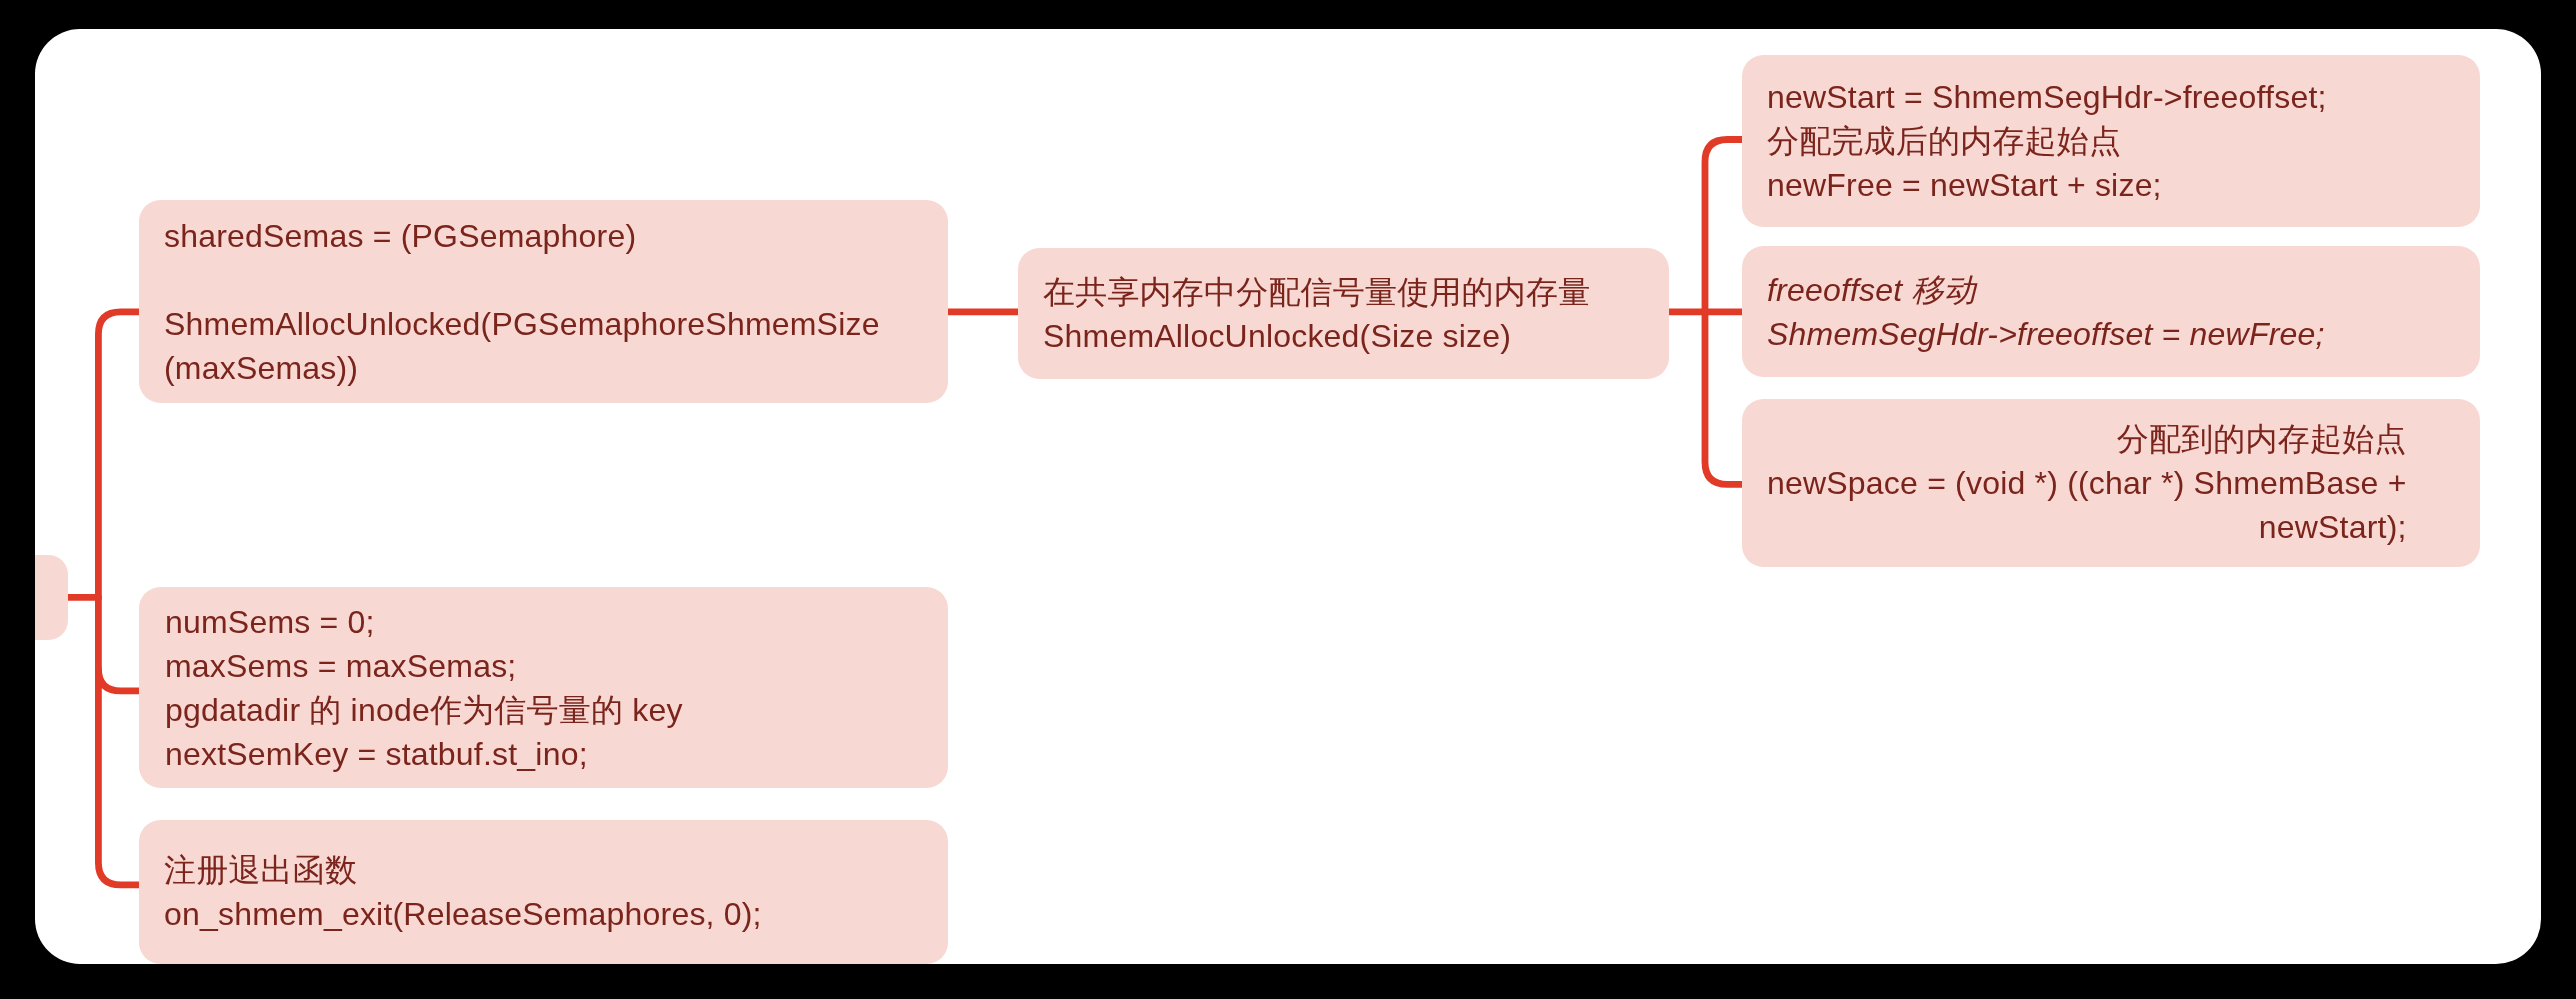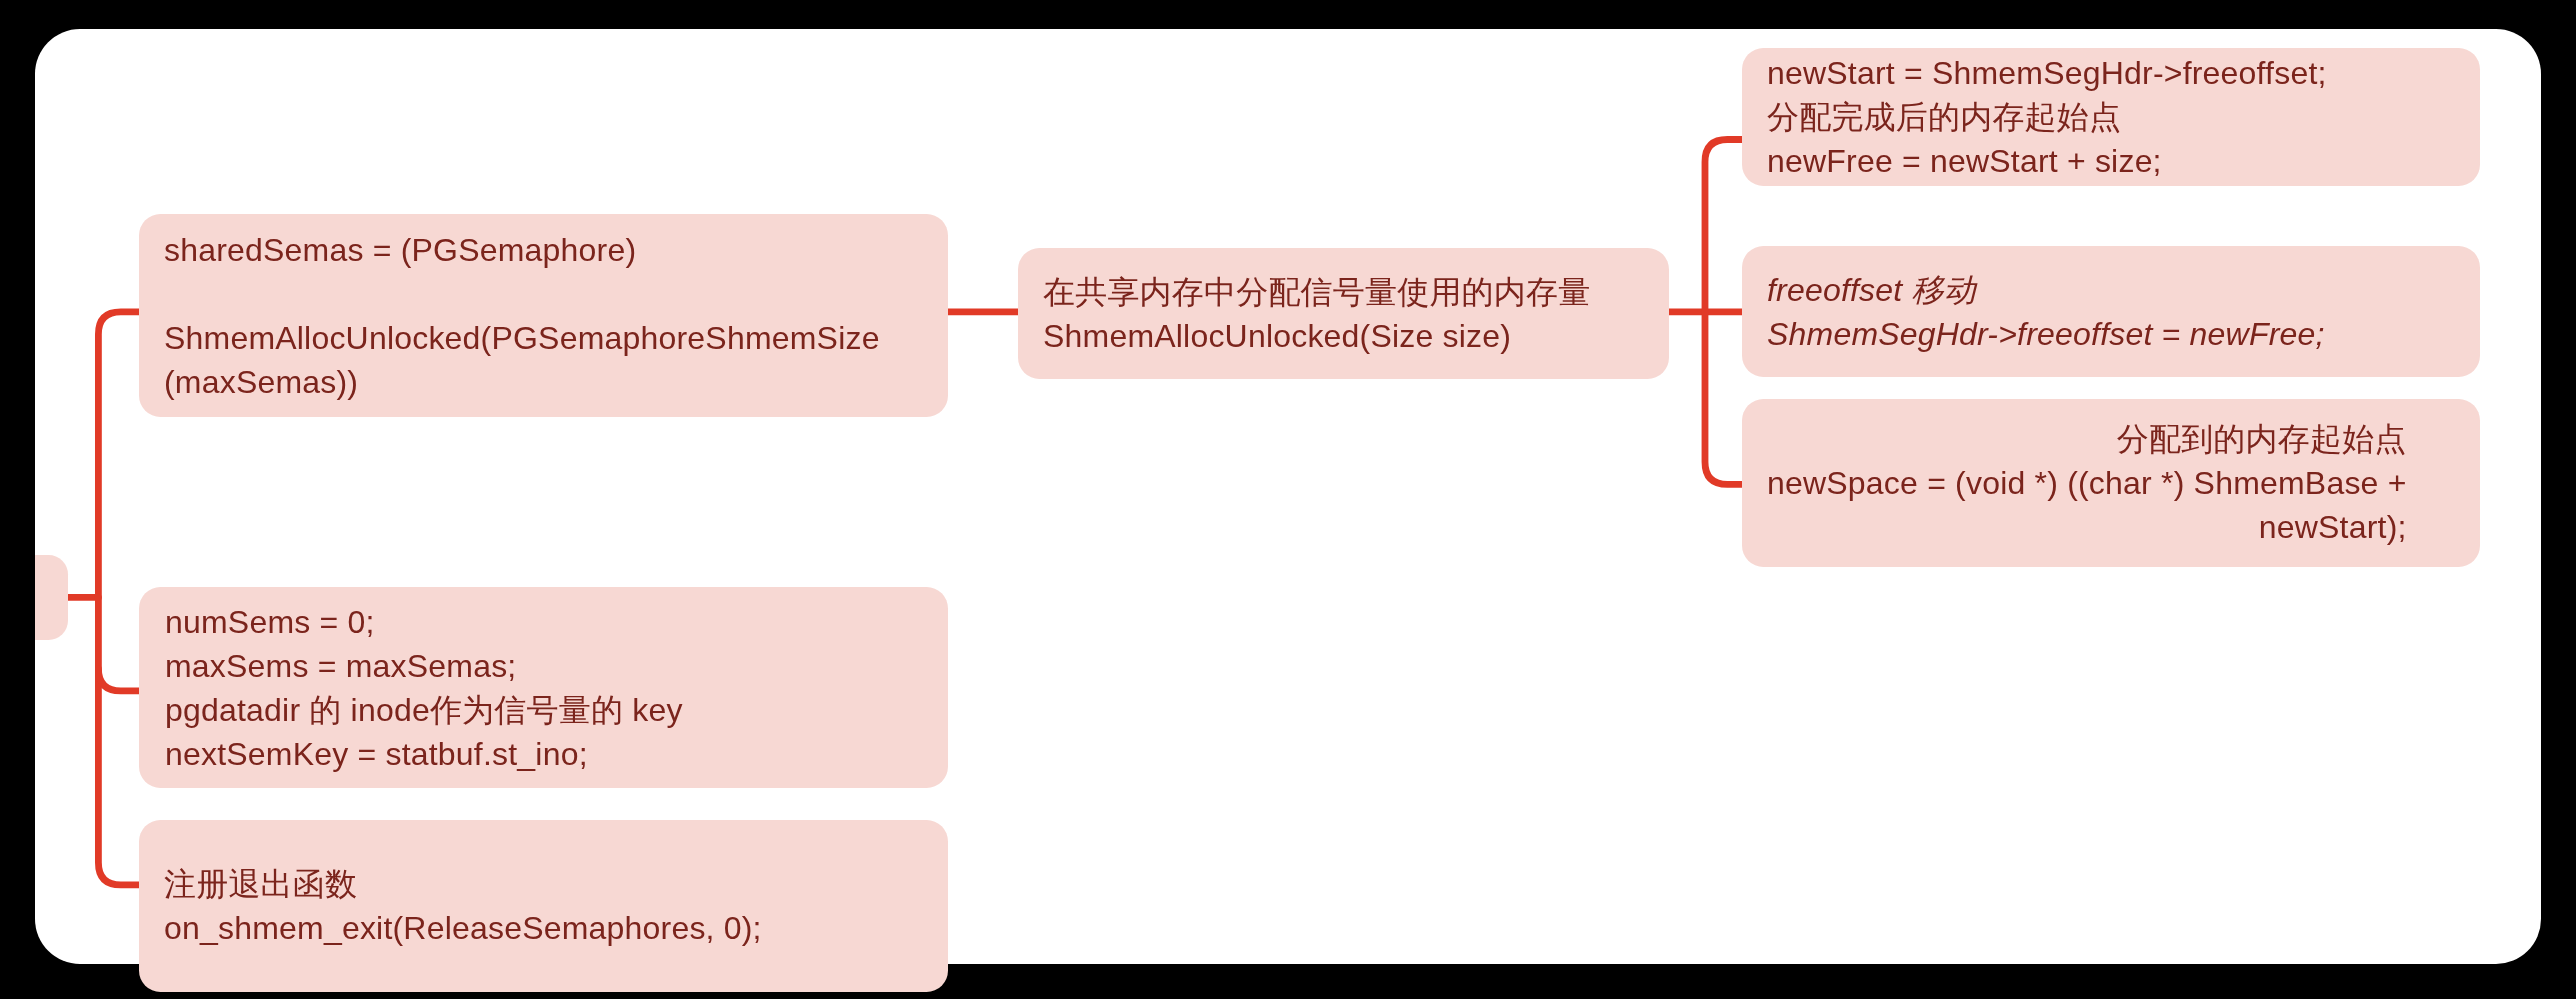--- a/index.html
+++ b/index.html
@@ -57,27 +57,27 @@
     line-height: 44px;
     white-space: pre-line;
     letter-spacing: 0.2px;
   }
   .node-root-stub {
     left: 35px; top: 555px;
     width: 33px; height: 85px;
     border-radius: 0 19.5px 19.5px 0;
     padding: 0;
   }
-  .node-shared-semas { left: 139px; top: 214px; width: 809px; height: 203px; }
+  .node-shared-semas { left: 139px; top: 200px; width: 809px; height: 203px; }
   .node-shmem-alloc  { left: 1018px; top: 248px; width: 651px; height: 131px; }
-  .node-new-start    { left: 1742px; top: 48px;  width: 738px; height: 138px; }
+  .node-new-start    { left: 1742px; top: 55px;  width: 738px; height: 172px; }
   .node-freeoffset   { left: 1742px; top: 246px; width: 738px; height: 131px; font-style: italic; }
   .node-new-space    { left: 1742px; top: 399px; width: 738px; height: 168px; text-align: right; }
   .node-num-sems     { left: 139px; top: 587px;  width: 809px; height: 201px; padding-left: 26px; }
-  .node-exit-func    { left: 139px; top: 820px;  width: 809px; height: 172px; }
+  .node-exit-func    { left: 139px; top: 820px;  width: 809px; height: 144px; }
 </style>
 </head>
 <body>
 
 <div class="stage">
 
   <div class="sheet"></div>
 
   <svg class="connectors" viewBox="0 0 2644 1026" xmlns="http://www.w3.org/2000/svg">
 

